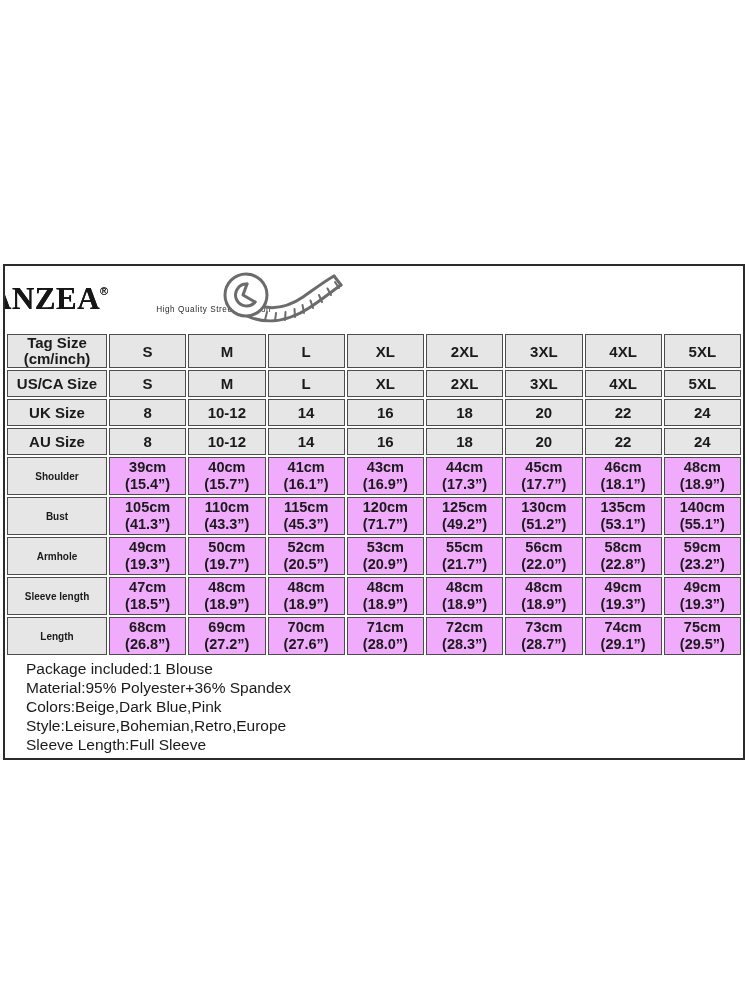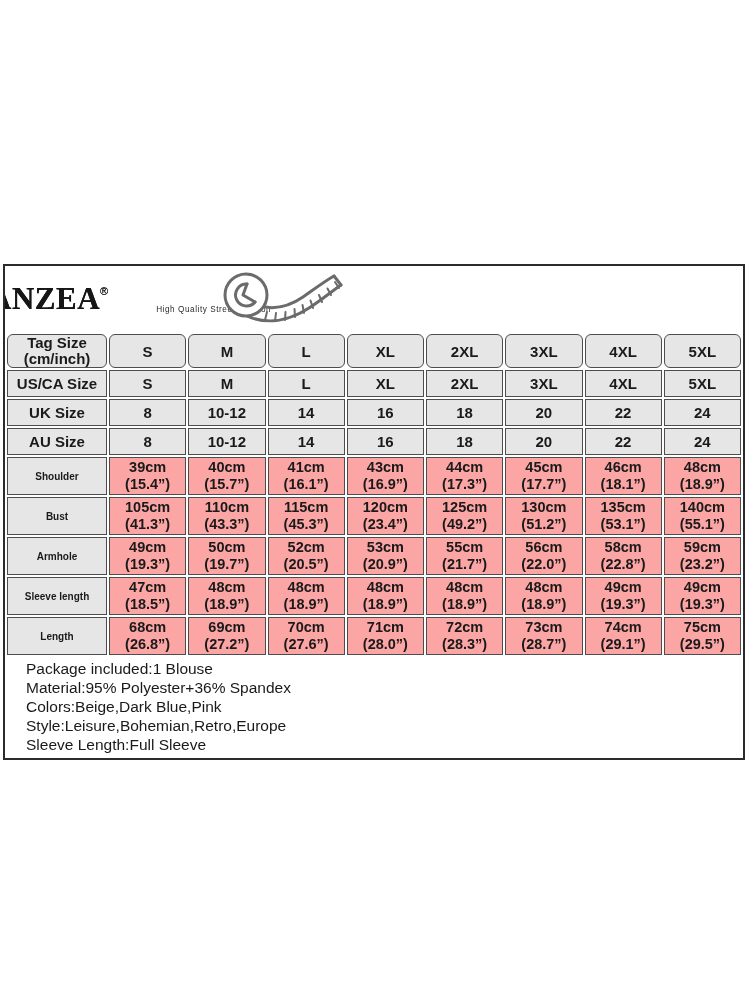--- a/index.html
+++ b/index.html
@@ -27,23 +27,23 @@
   .tape-wrap{width:160px;flex:none;display:flex;justify-content:center;align-items:center;}
   
   table.size{
     width:100%;border-collapse:separate;border-spacing:2px;table-layout:fixed;
   }
   table.size td{
     border:1px solid #4d4d4d;text-align:center;vertical-align:middle;
     padding:0;font-weight:bold;overflow:hidden;
   }
   td.gray{background:#e6e6e6;}
-  td.white{background:#fca5a5;}
+  td.white{background:#f0abfc;}
   tr.s-row td{height:25px;font-size:15px;}
-  tr.s-row.first td{height:31px;border-radius:6px;}
+  tr.s-row.first td{height:31px;}
   tr.s-row .lbl-line{line-height:16px;font-size:15px;}
   tr.m-row td{height:36px;}
   tr.m-row td.lbl{font-size:10px;}
   tr.m-row .cm,.m-row .inch{line-height:17px;font-size:14.5px;}
   
   .details{padding:2px 5px 4px 21px;font-size:15.5px;line-height:19px;font-weight:normal;}
   .details div{white-space:nowrap;}
 </style>
 </head>
 <body>
@@ -200,21 +200,21 @@
           <td class="white">
             <div class="cm">110cm</div>
             <div class="inch">(43.3”)</div>
           </td>
           <td class="white">
             <div class="cm">115cm</div>
             <div class="inch">(45.3”)</div>
           </td>
           <td class="white">
             <div class="cm">120cm</div>
-            <div class="inch">(23.4”)</div>
+            <div class="inch">(71.7”)</div>
           </td>
           <td class="white">
             <div class="cm">125cm</div>
             <div class="inch">(49.2”)</div>
           </td>
           <td class="white">
             <div class="cm">130cm</div>
             <div class="inch">(51.2”)</div>
           </td>
           <td class="white">

